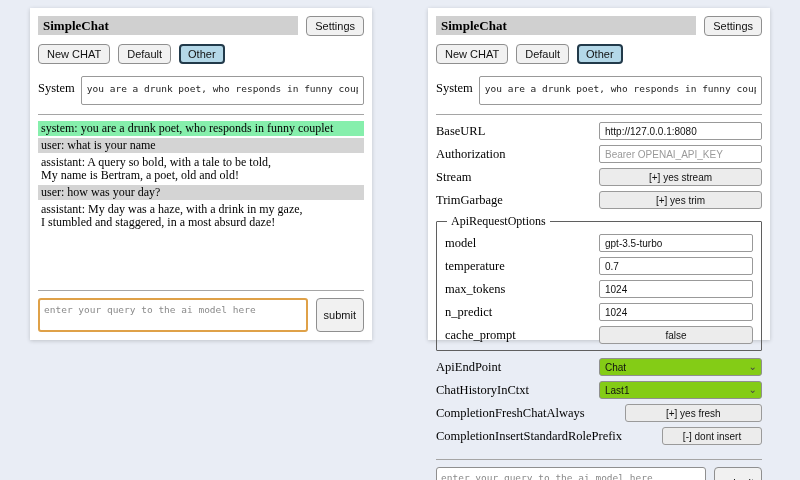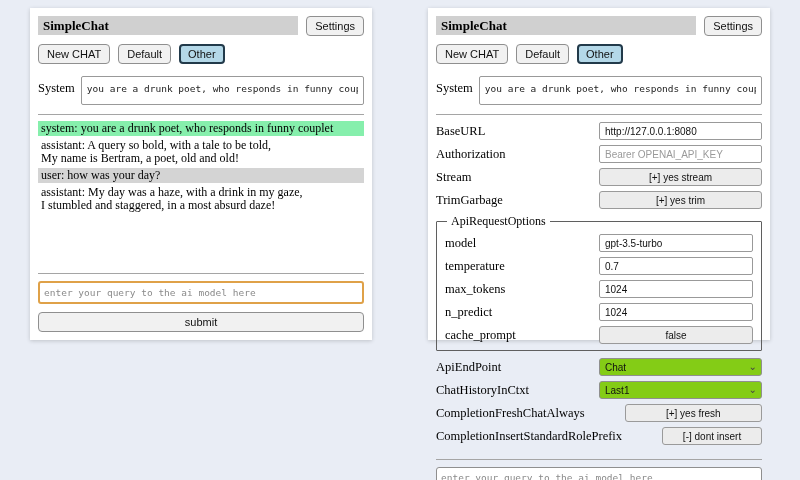--- a/index.html
+++ b/index.html
@@ -42,21 +42,21 @@
   
   .messages{margin-top:1px;}
   .msg{
     font-size:12px;line-height:13px;margin:0 0 2px 0;padding:1px 3px;
     white-space:pre-line;color:#000;
   }
   .msg-system{background:#86efac;}
   .msg-user{background:#d4d4d4;}
   .spacer{flex:1;}
   
-  .query-row{display:flex;gap:8px;align-items:stretch;margin-top:2px;flex-direction:column;}
+  .query-row{display:flex;gap:8px;align-items:stretch;margin-top:2px;}
   .query{
     flex:1;resize:none;height:22px;
     font-family:"DejaVu Sans Mono", monospace;font-size:9.5px;color:#222;
     border:1px solid #8f8f8f;border-radius:3px;padding:4px 4px;outline:none;
   }
   .query::placeholder{color:#8a8a8a;}
   .query.focused{border:2px solid #dfa148;}
   .btn.submit{align-self:stretch;padding:2px 7px;}
   
   .settings{margin-top:2px;}
@@ -105,20 +105,21 @@
       <button class="btn">Default</button>
       <button class="btn active">Other</button>
     </div>
     <div class="sys-row">
       <span class="sys-label">System</span>
       <input class="sys-input" value="you are a drunk poet, who responds in funny couplet" style="">
     </div>
     <hr class="rule">
     <div class="messages" id="messages">
         <p class="msg msg-system">system: you are a drunk poet, who responds in funny couplet</p>
+        <p class="msg msg-user">user: what is your name</p>
         <p class="msg msg-assistant">assistant: A query so bold, with a tale to be told,
 My name is Bertram, a poet, old and old!</p>
         <p class="msg msg-user">user: how was your day?</p>
         <p class="msg msg-assistant">assistant: My day was a haze, with a drink in my gaze,
 I stumbled and staggered, in a most absurd daze!</p>
       </div>
     <div class="spacer"></div>
     <hr class="rule">
     <div class="query-row">
       <textarea class="query focused" rows="1" placeholder="enter your query to the ai model here" style=""></textarea>

